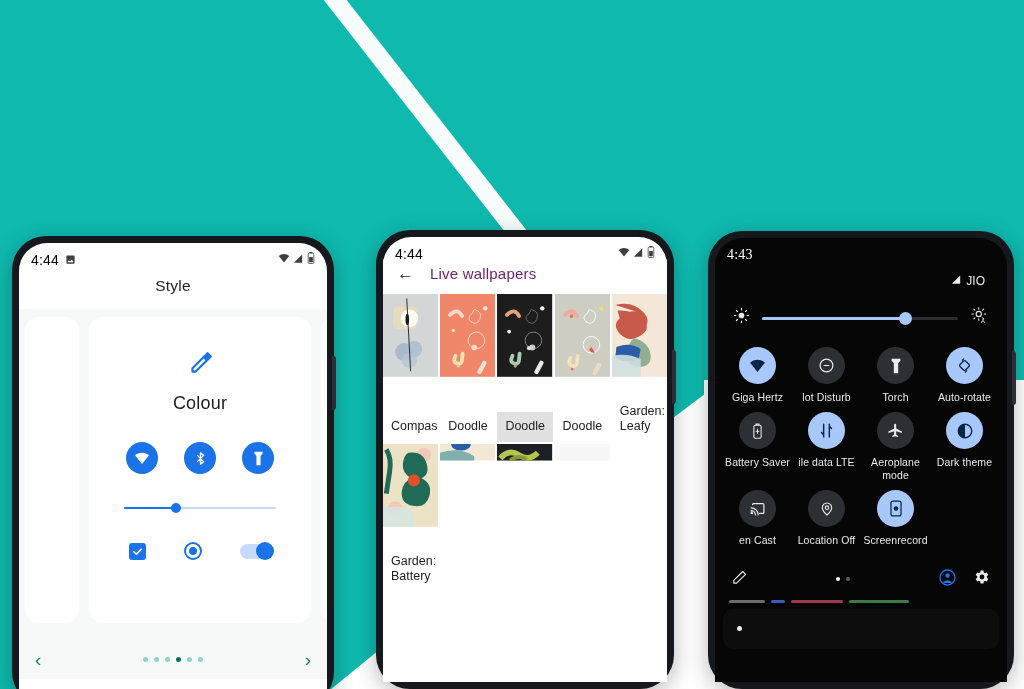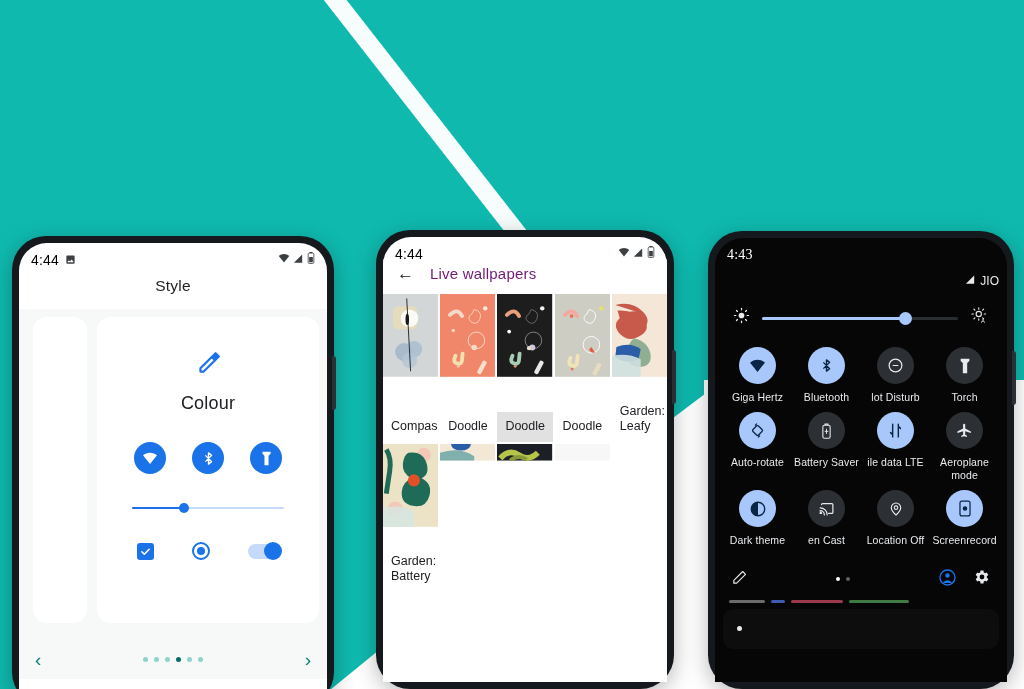--- a/index.html
+++ b/index.html
@@ -83,21 +83,21 @@
     letter-spacing: .2px;
   }
   .p1-carousel {
     background: #f7f8f8;
     height: 330px;
     position: relative;
     display: flex;
     align-items: flex-start;
     padding-top: 8px;
     gap: 10px;
-    padding-left: 14px;
+    padding-left: 6px;
   }
   .p1-card-side {
     width: 54px; height: 306px;
     background: #fff;
     border-radius: 14px;
     flex: none;
   }
   .p1-card-main {
     width: 222px; height: 306px;
     background: #fff;
@@ -175,21 +175,21 @@
     font-size:12.5px; color:#202124; line-height:1.15;
     background: rgba(255,255,255,.72);
   }
   .wp.dark .wp-label { background: rgba(220,220,220,.85); }
   .wp-art { position:absolute; inset:0; }
 
   
   #phone3 { left: 708px; top: 231px; width: 306px; height: 458px; }
   #phone3 .screen { background:#060606; }
   #phone3 .statusbar { color:#fff;font-family:Liberation Serif, serif; }
-  .p3-carrier { text-align:right; padding: 14px 8px 0 0; color:#e8eaed; font-size:12px; display:flex; justify-content:flex-end; align-items:center; gap:4px; }
+  .p3-carrier { text-align:right; padding: 14px 22px 0 0; color:#e8eaed; font-size:12px; display:flex; justify-content:flex-end; align-items:center; gap:4px; }
   .p3-bright { display:flex; align-items:center; gap:12px; padding: 18px 18px 0; }
   .p3-bright .bar { flex:1; height:14px; position:relative; }
   .p3-bright .bar .off { position:absolute; left:0; top:6px; width:100%; height:3px; background:#2a2d31; border-radius:3px; }
   .p3-bright .bar .on  { position:absolute; left:0; top:6px; width:72%; height:3px; background:#a8c7fa; border-radius:3px; }
   .p3-bright .bar .thumb { position:absolute; left:70%; top:1px; width:13px; height:13px; border-radius:50%; background:#a8c7fa; }
 
   .p3-tiles {
     display:grid; grid-template-columns: repeat(4,1fr);
     row-gap: 8px; padding: 18px 8px 0;
   }
@@ -526,28 +526,20 @@
 
       <div class="tile on">
         <span class="circ">
           <svg width="17" height="17" viewBox="0 0 24 24" fill="#0b2545">
               <path d="M12 21l10.5-13C19.6 5.5 16 4 12 4S4.4 5.5 1.5 8L12 21z"></path>
             </svg>
         </span>
         <span class="tlabel">Giga Hertz</span>
       </div>
 
-      <div class="tile on">
-        <span class="circ">
-          <svg width="15" height="15" viewBox="0 0 24 24" fill="none" stroke="#0b2545" stroke-width="2.2" stroke-linejoin="round">
-              <path d="M7 7l10 10-5 4V3l5 4L7 17"></path>
-            </svg>
-        </span>
-        <span class="tlabel">Bluetooth</span>
-      </div>
 
       <div class="tile">
         <span class="circ">
           <svg width="17" height="17" viewBox="0 0 24 24" fill="none" stroke="#e8eaed" stroke-width="1.7">
               <circle cx="12" cy="12" r="9"></circle>
               <path d="M8 12h8"></path>
             </svg>
         </span>
         <span class="tlabel">lot Disturb</span>
       </div>

